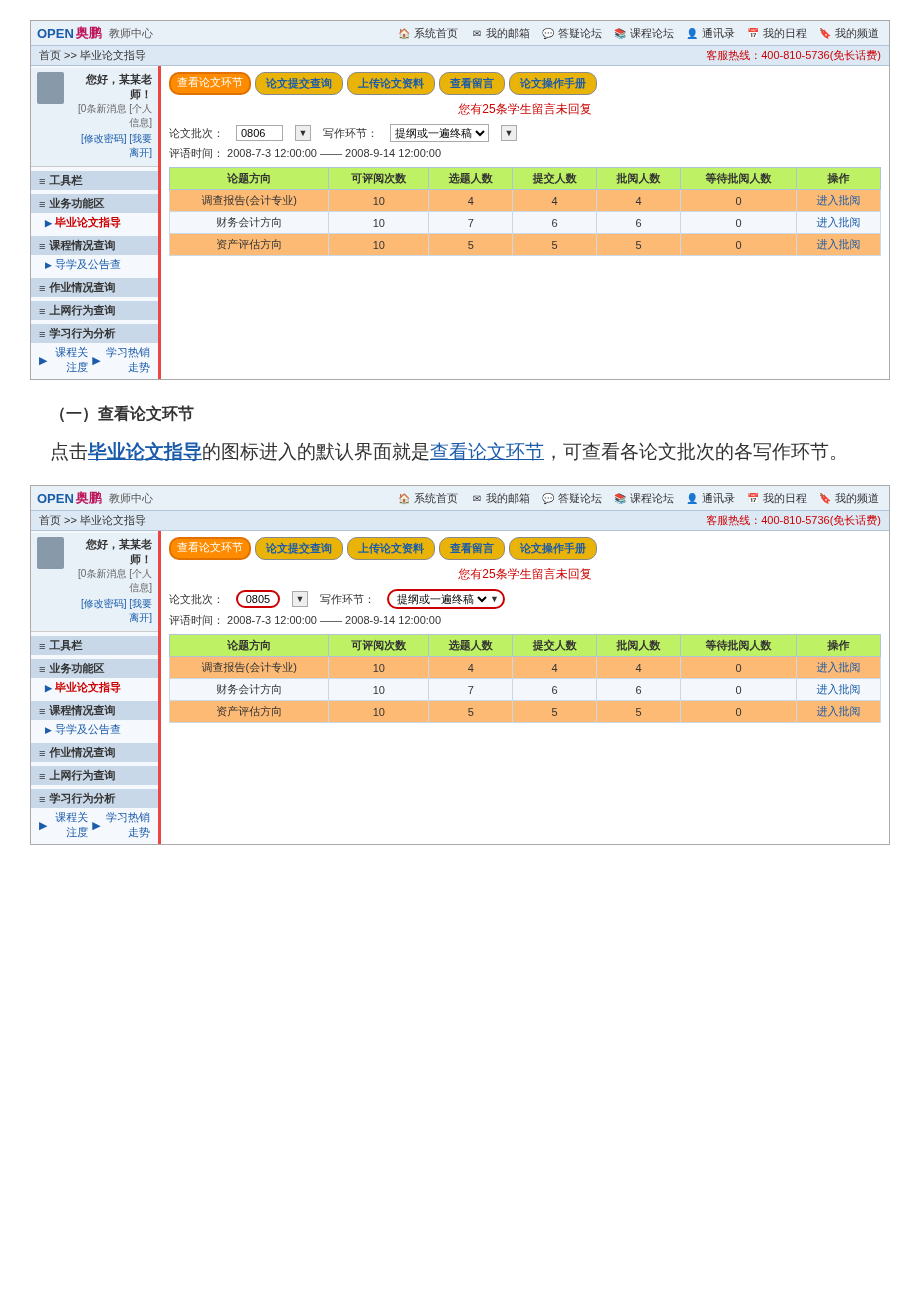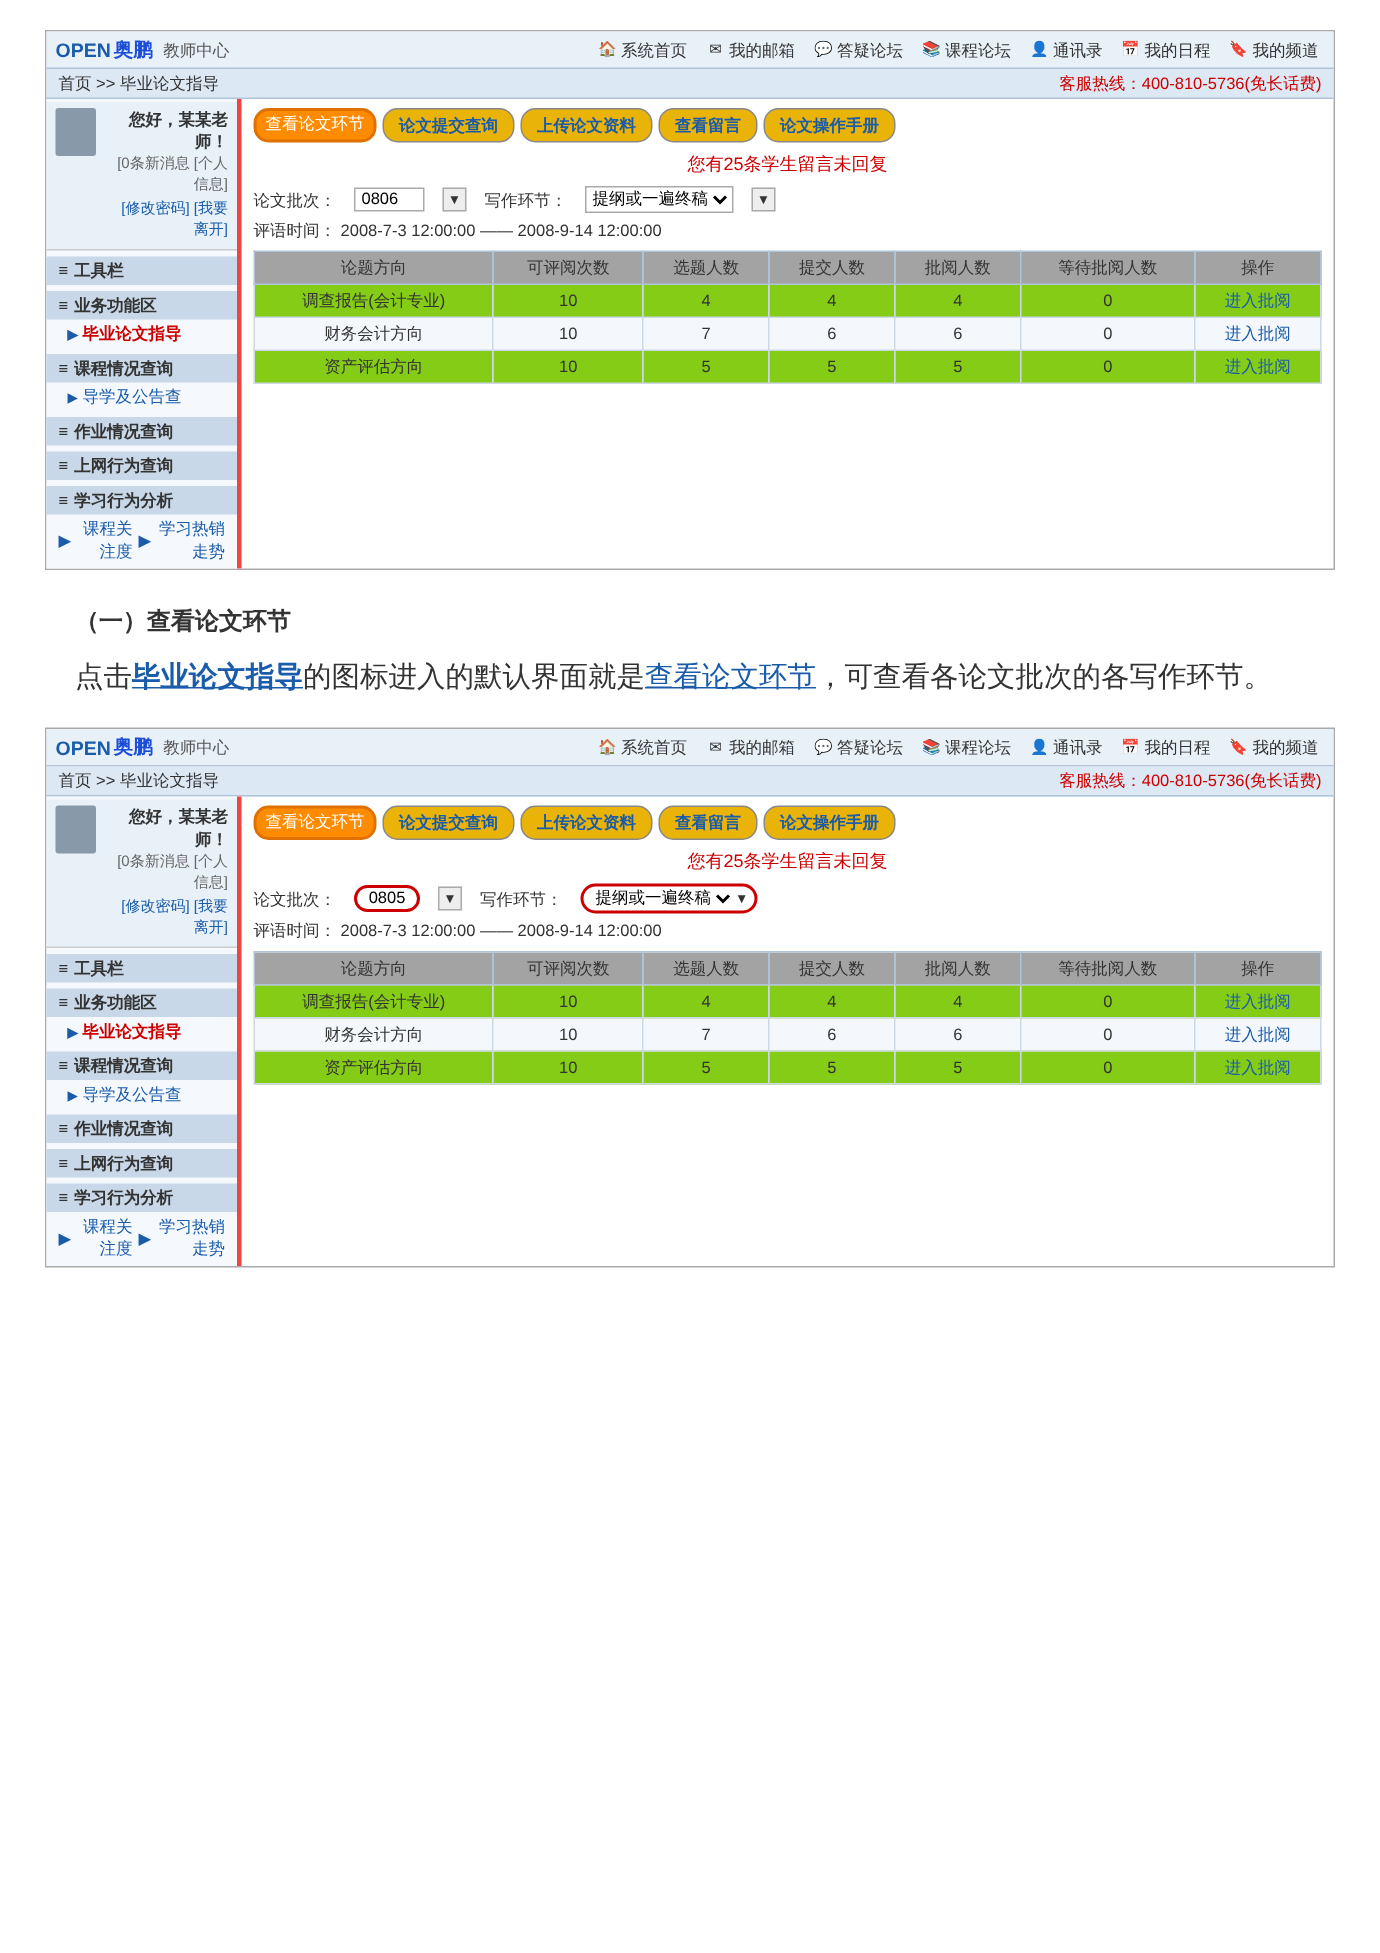--- a/index.html
+++ b/index.html
@@ -37,21 +37,21 @@
       align-items: center;
       gap: 2px;
       margin-right: 12px;
     }
     .logo-open {
       color: #1a5caa;
       font-weight: bold;
       font-size: 13px;
     }
     .logo-奥鹏 {
-      color: #1d4ed8;
+      color: #be185d;
       font-weight: bold;
       font-size: 13px;
     }
     .logo-center {
       color: #555;
       font-size: 11px;
     }
     .nav-spacer { flex: 1; }
     .nav-item {
       display: flex;
@@ -246,33 +246,33 @@
     }
     .time-range span { font-weight: normal; color: #333; }
 
     
     .data-table {
       width: 100%;
       border-collapse: collapse;
       font-size: 11px;
     }
     .data-table th {
-      background: #a3a3a3;
+      background: #bef264;
       border: 1px solid #b0c4d8;
       padding: 3px 6px;
       text-align: center;
-      font-weight: normal;
+      font-weight: bold;
       color: #333;
     }
     .data-table td {
       border: 1px solid #ccd8e4;
       padding: 3px 6px;
       text-align: center;
       color: #333;
-      background: #84cc16;
+      background: #fdba74;
     }
     .data-table tr:nth-child(even) td { background: #f4f8fc; }
     .action-link {
       color: #1a5caa;
       cursor: pointer;
       font-size: 11px;
     }
 
     
     .section-heading {

